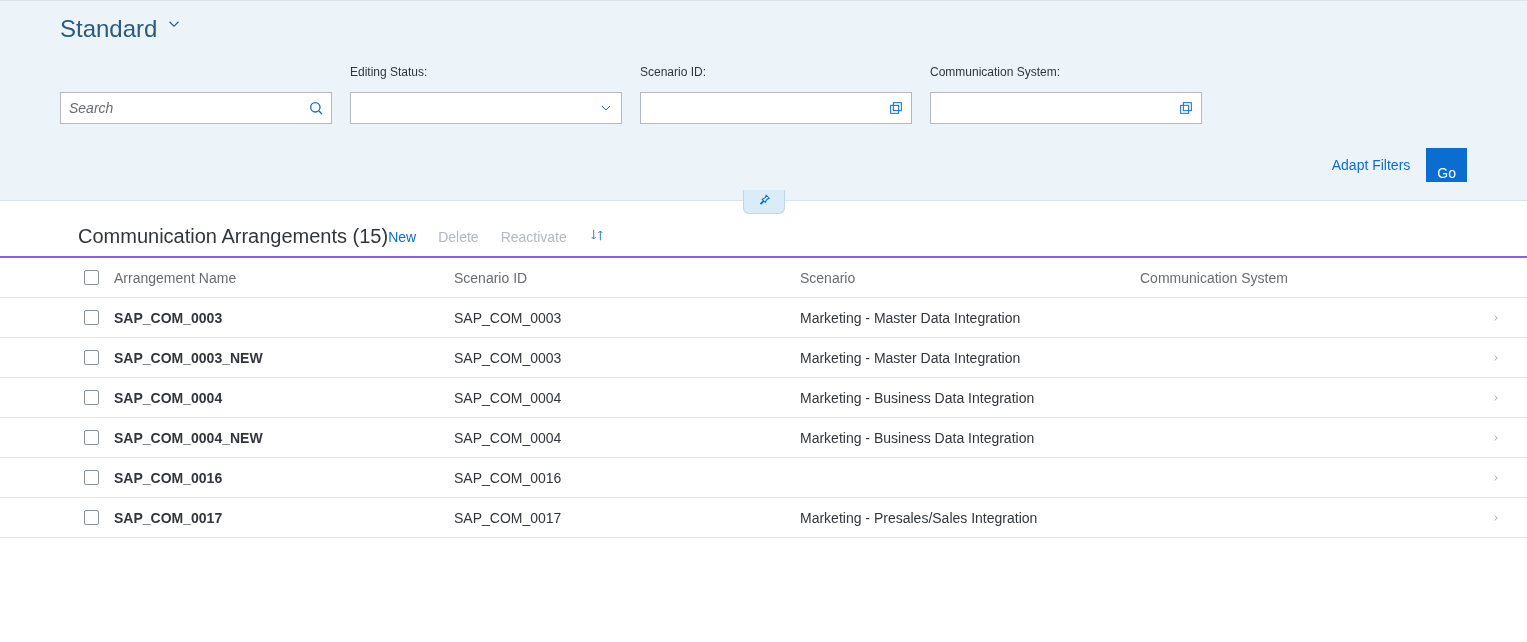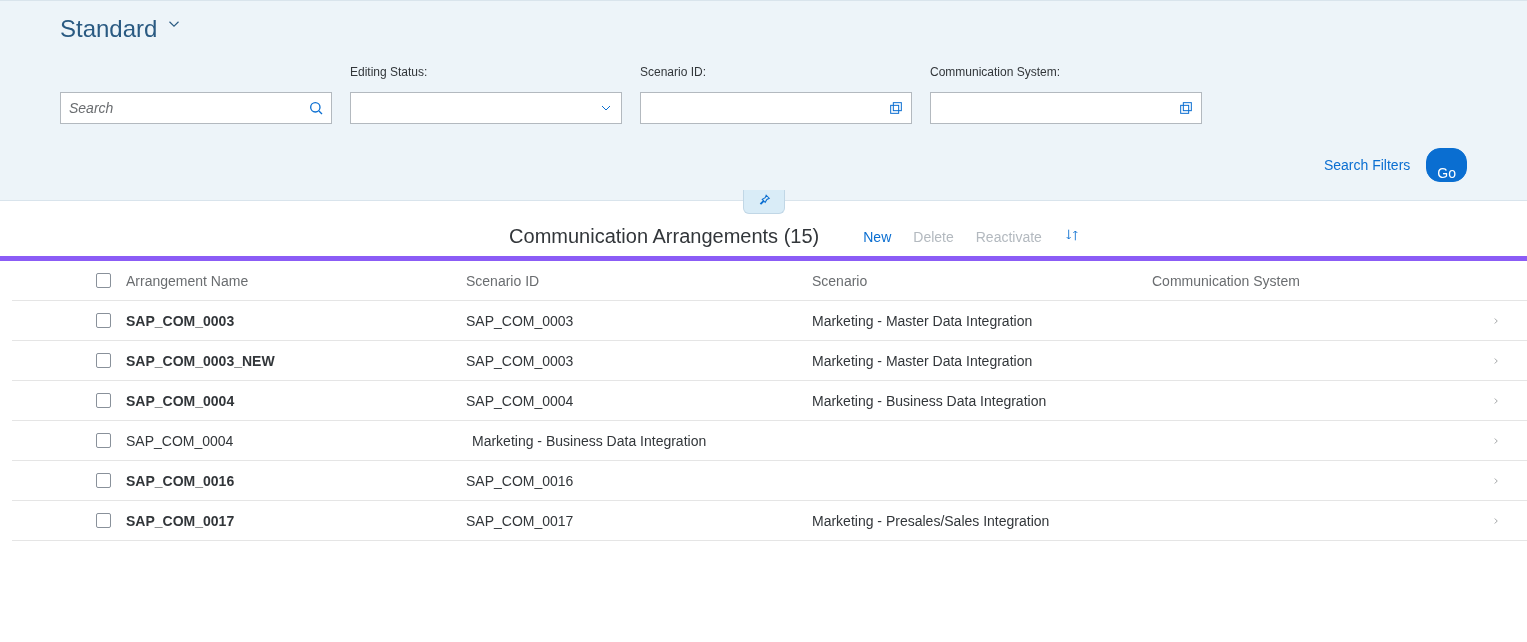--- a/index.html
+++ b/index.html
@@ -83,21 +83,21 @@
   .link-btn {
     color: #0a6ed1;
     font-size: 14px;
     background: none; border: none; cursor: pointer;
     padding: 0;
   }
   .go-btn {
     background: #0a6ed1;
     color: #fff;
     border: 1px solid #0a6ed1;
-    border-radius: 14px;
+    border-radius: 0;
     height: 28px;
     padding: 16px 10px;
     font-size: 14px;
     cursor: pointer;
   }
 
   .pin-tab {
     position: absolute;
     left: 50%;
     bottom: -14px;
@@ -110,38 +110,36 @@
     display:flex; align-items:center; justify-content:center;
     color: #0a6ed1;
     cursor: pointer;
   }
   .pin-tab svg { width: 14px; height: 14px; }
 
   .content {
     padding: 24px 0 0 0;
   }
   .table-header {
-    display:flex; align-items:center; justify-content:center;
+    display:flex; align-items:center; justify-content:flex-start;
     padding: 0 16px 8px 78px;
-    gap: 44px;
   }
   .table-title {
     font-size: 20px;
     color: #32363a;
     font-weight: 400;
   }
   .table-actions {
     display:flex; align-items:center; gap: 22px;
   }
   .table-actions .disabled { color: #b3b9bf; cursor: default; }
   .sort-icon svg { width:16px; height:16px; stroke:#0a6ed1; fill:none; stroke-width:1.3; }
 
   .table {
-    border-top: 5px solid #8b5cf6;
-    padding-left: 12px;
+    border-top: 2px solid #8b5cf6;
   }
   .row {
     display: flex;
     align-items: center;
     border-bottom: 1px solid #e5e5e5;
     padding: 10px 16px 10px 0;
     min-height: 40px;
   }
   .row.head {
     background: #fff;
@@ -227,21 +225,21 @@
             <svg viewBox="0 0 24 24" fill="none" stroke="#0a6ed1" stroke-width="1.5">
                 <rect x="4" y="8" width="12" height="12"></rect>
                 <rect x="8" y="4" width="12" height="12"></rect>
               </svg>
           </span>
         </div>
       </div>
     </div>
 
     <div class="filter-actions">
-      <button class="link-btn">Search Filters</button>
+      <button class="link-btn">Adapt Filters</button>
       <button class="go-btn">Go</button>
     </div>
 
     <div class="pin-tab">
       <span>
         <svg viewBox="0 0 24 24" fill="none" stroke="currentColor" stroke-width="1.8">
             <path d="M15 3l6 6-4 2-3 5-2-2-5 5-1-1 5-5-2-2 5-3 2-4z"></path>
           </svg>
       </span>
     </div>
@@ -313,20 +311,21 @@
             <div class="nav">
               <svg viewBox="0 0 24 24">
                 <polyline points="9 6 15 12 9 18"></polyline>
               </svg>
             </div>
           </div>
           <div class="row data">
             <div class="chk">
               <div class="checkbox"></div>
             </div>
+            <div class="col-name">SAP_COM_0004_NEW</div>
             <div class="col-sid">SAP_COM_0004</div>
             <div class="col-scen">Marketing - Business Data Integration</div>
             <div class="col-sys"></div>
             <div class="nav">
               <svg viewBox="0 0 24 24">
                 <polyline points="9 6 15 12 9 18"></polyline>
               </svg>
             </div>
           </div>
           <div class="row data">

